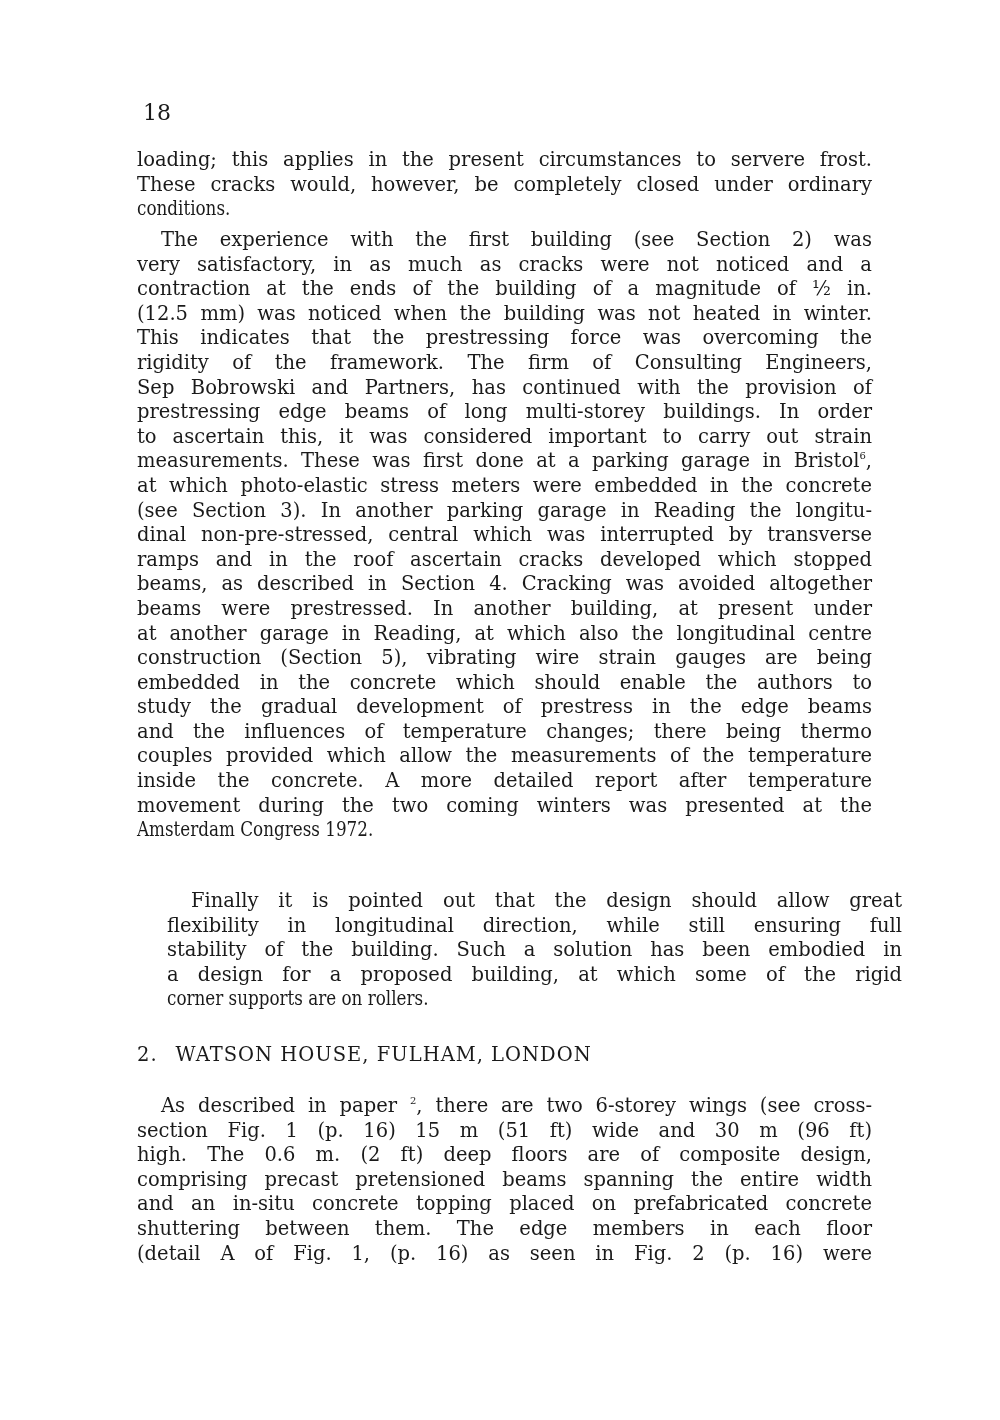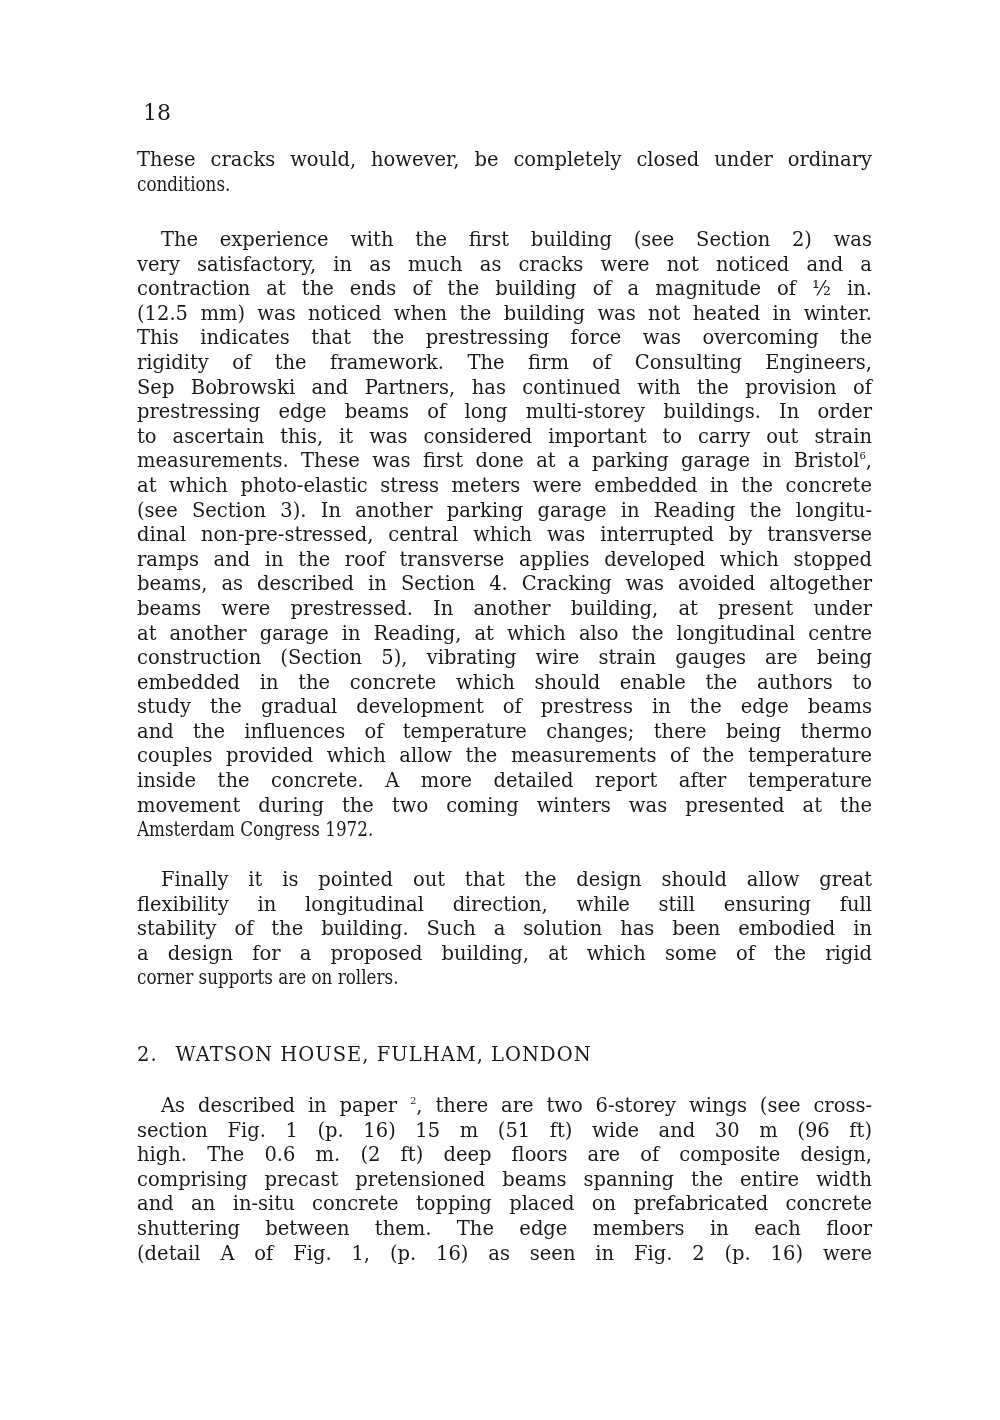--- a/index.html
+++ b/index.html
@@ -28,53 +28,54 @@
     }
     .heading .num { margin-right: 18px; }
     sup { font-size: 10px; line-height: 0; vertical-align: 8px; }
   </style>
 </head>
 <body>
 
 <div class="page-number">18</div>
 
 <div class="block" style="top:148px;">
+  <span class="line">loading; this applies in the present circumstances to servere frost.</span>
   <span class="line">These cracks would, however, be completely closed under ordinary</span>
   <span class="line last" style="transform: scaleX(0.86);">conditions.</span>
 </div>
 
 <div class="block" style="top:228px;">
   <span class="line indent">The experience with the first building (see Section 2) was</span>
   <span class="line">very satisfactory, in as much as cracks were not noticed and a</span>
   <span class="line">contraction at the ends of the building of a magnitude of ½ in.</span>
   <span class="line">(12.5 mm) was noticed when the building was not heated in winter.</span>
   <span class="line">This indicates that the prestressing force was overcoming the</span>
   <span class="line">rigidity of the framework. The firm of Consulting Engineers,</span>
   <span class="line">Sep Bobrowski and Partners, has continued with the provision of</span>
   <span class="line">prestressing edge beams of long multi-storey buildings. In order</span>
   <span class="line">to ascertain this, it was considered important to carry out strain</span>
   <span class="line"><span>measurements. These was first done at a parking garage in Bristol</span><sup>6</sup><span>,</span></span>
   <span class="line">at which photo-elastic stress meters were embedded in the concrete</span>
   <span class="line">(see Section 3). In another parking garage in Reading the longitu-</span>
   <span class="line">dinal non-pre-stressed, central which was interrupted by transverse</span>
-  <span class="line">ramps and in the roof transverse applies developed which stopped</span>
+  <span class="line">ramps and in the roof ascertain cracks developed which stopped</span>
   <span class="line">beams, as described in Section 4. Cracking was avoided altogether</span>
   <span class="line">beams were prestressed. In another building, at present under</span>
   <span class="line">at another garage in Reading, at which also the longitudinal centre</span>
   <span class="line">construction (Section 5), vibrating wire strain gauges are being</span>
   <span class="line">embedded in the concrete which should enable the authors to</span>
   <span class="line">study the gradual development of prestress in the edge beams</span>
   <span class="line">and the influences of temperature changes; there being thermo</span>
   <span class="line">couples provided which allow the measurements of the temperature</span>
   <span class="line">inside the concrete. A more detailed report after temperature</span>
   <span class="line">movement during the two coming winters was presented at the</span>
   <span class="line last" style="transform: scaleX(0.86);">Amsterdam Congress 1972.</span>
 </div>
 
-<div class="block" style="top:868px;">
+<div class="block" style="top:889px;margin-left:30px;">
   <span class="line indent">Finally it is pointed out that the design should allow great</span>
   <span class="line">flexibility in longitudinal direction, while still ensuring full</span>
   <span class="line">stability of the building. Such a solution has been embodied in</span>
   <span class="line">a design for a proposed building, at which some of the rigid</span>
   <span class="line last" style="transform: scaleX(0.86);">corner supports are on rollers.</span>
 </div>
 
 <div class="heading">
   <span class="num">2.</span><span>WATSON HOUSE, FULHAM, LONDON</span>
 </div>

